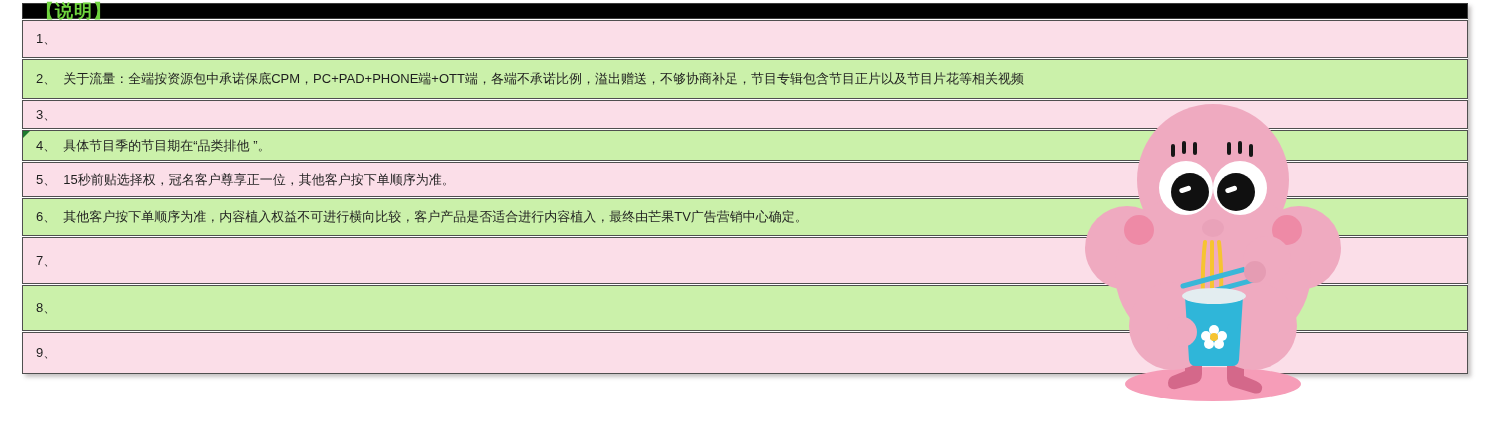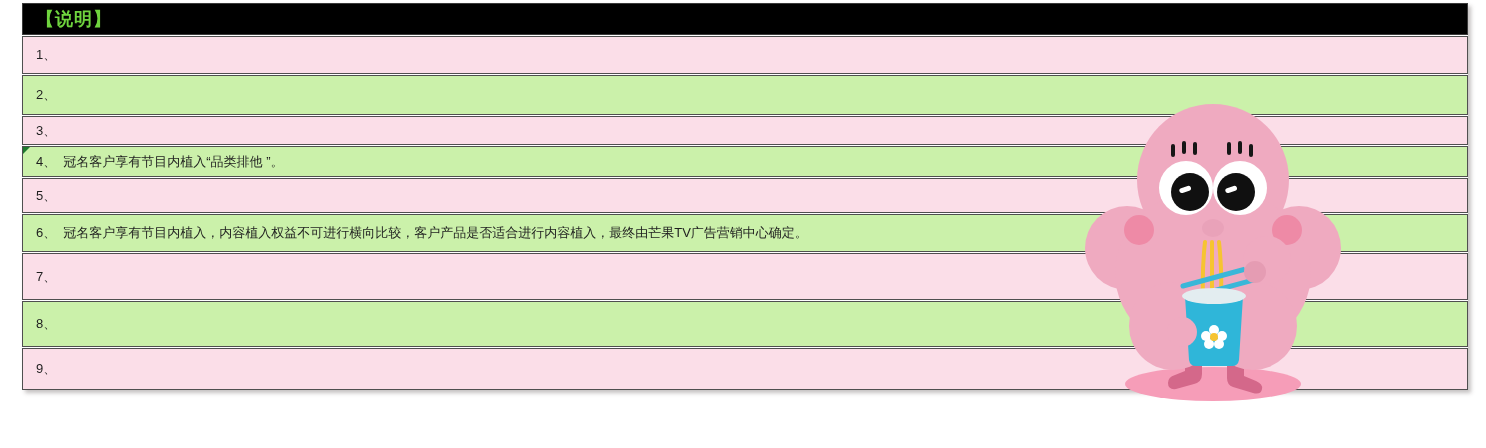--- a/index.html
+++ b/index.html
@@ -14,21 +14,21 @@
     width: 1486px; height: 448px;
     background: #ffffff;
   }
   .notes-table {
     position: absolute;
     left: 22px; top: 3px;
     width: 1446px;
     box-shadow: 3px 3px 4px rgba(90,80,80,0.35);
   }
   .table-header {
-    height: 32px;
+    height: 16px;
     background: #000000;
     border: 1.5px solid #3a3a3a;
     display: flex;
     align-items: center;
     padding-left: 13px;
     color: #6fd43e;
     font-size: 18px;
     font-weight: bold;
     letter-spacing: 1px;
   }
@@ -72,39 +72,41 @@
     <div class="table-header">
       <span>【说明】</span>
     </div>
 
     <div class="note-row pink" style="height:38px">
       <span class="note-num">1、</span>
     </div>
 
     <div class="note-row green" style="height:40px">
       <span class="note-num">2、</span>
+      <span class="note-text">关于流量：全端按资源包中承诺保底CPM，PC+PAD+PHONE端+OTT端，各端不承诺比例，溢出赠送，不够协商补足，节目专辑包含节目正片以及节目片花等相关视频</span>
     </div>
 
     <div class="note-row pink" style="height:29px">
       <span class="note-num">3、</span>
     </div>
 
     <div class="note-row green" style="height:31px">
       <span class="cell-flag"></span>
       <span class="note-num">4、</span>
-      <span class="note-text">冠名客户享有节目内植入“品类排他 ”。</span>
+      <span class="note-text">具体节目季的节目期在“品类排他 ”。</span>
     </div>
 
     <div class="note-row pink" style="height:35px">
       <span class="note-num">5、</span>
+      <span class="note-text">15秒前贴选择权，冠名客户尊享正一位，其他客户按下单顺序为准。</span>
     </div>
 
     <div class="note-row green" style="height:38px">
       <span class="note-num">6、</span>
-      <span class="note-text">冠名客户享有节目内植入，内容植入权益不可进行横向比较，客户产品是否适合进行内容植入，最终由芒果TV广告营销中心确定。</span>
+      <span class="note-text">其他客户按下单顺序为准，内容植入权益不可进行横向比较，客户产品是否适合进行内容植入，最终由芒果TV广告营销中心确定。</span>
     </div>
 
     <div class="note-row pink" style="height:47px">
       <span class="note-num">7、</span>
     </div>
 
     <div class="note-row green" style="height:46px">
       <span class="note-num">8、</span>
     </div>
 

